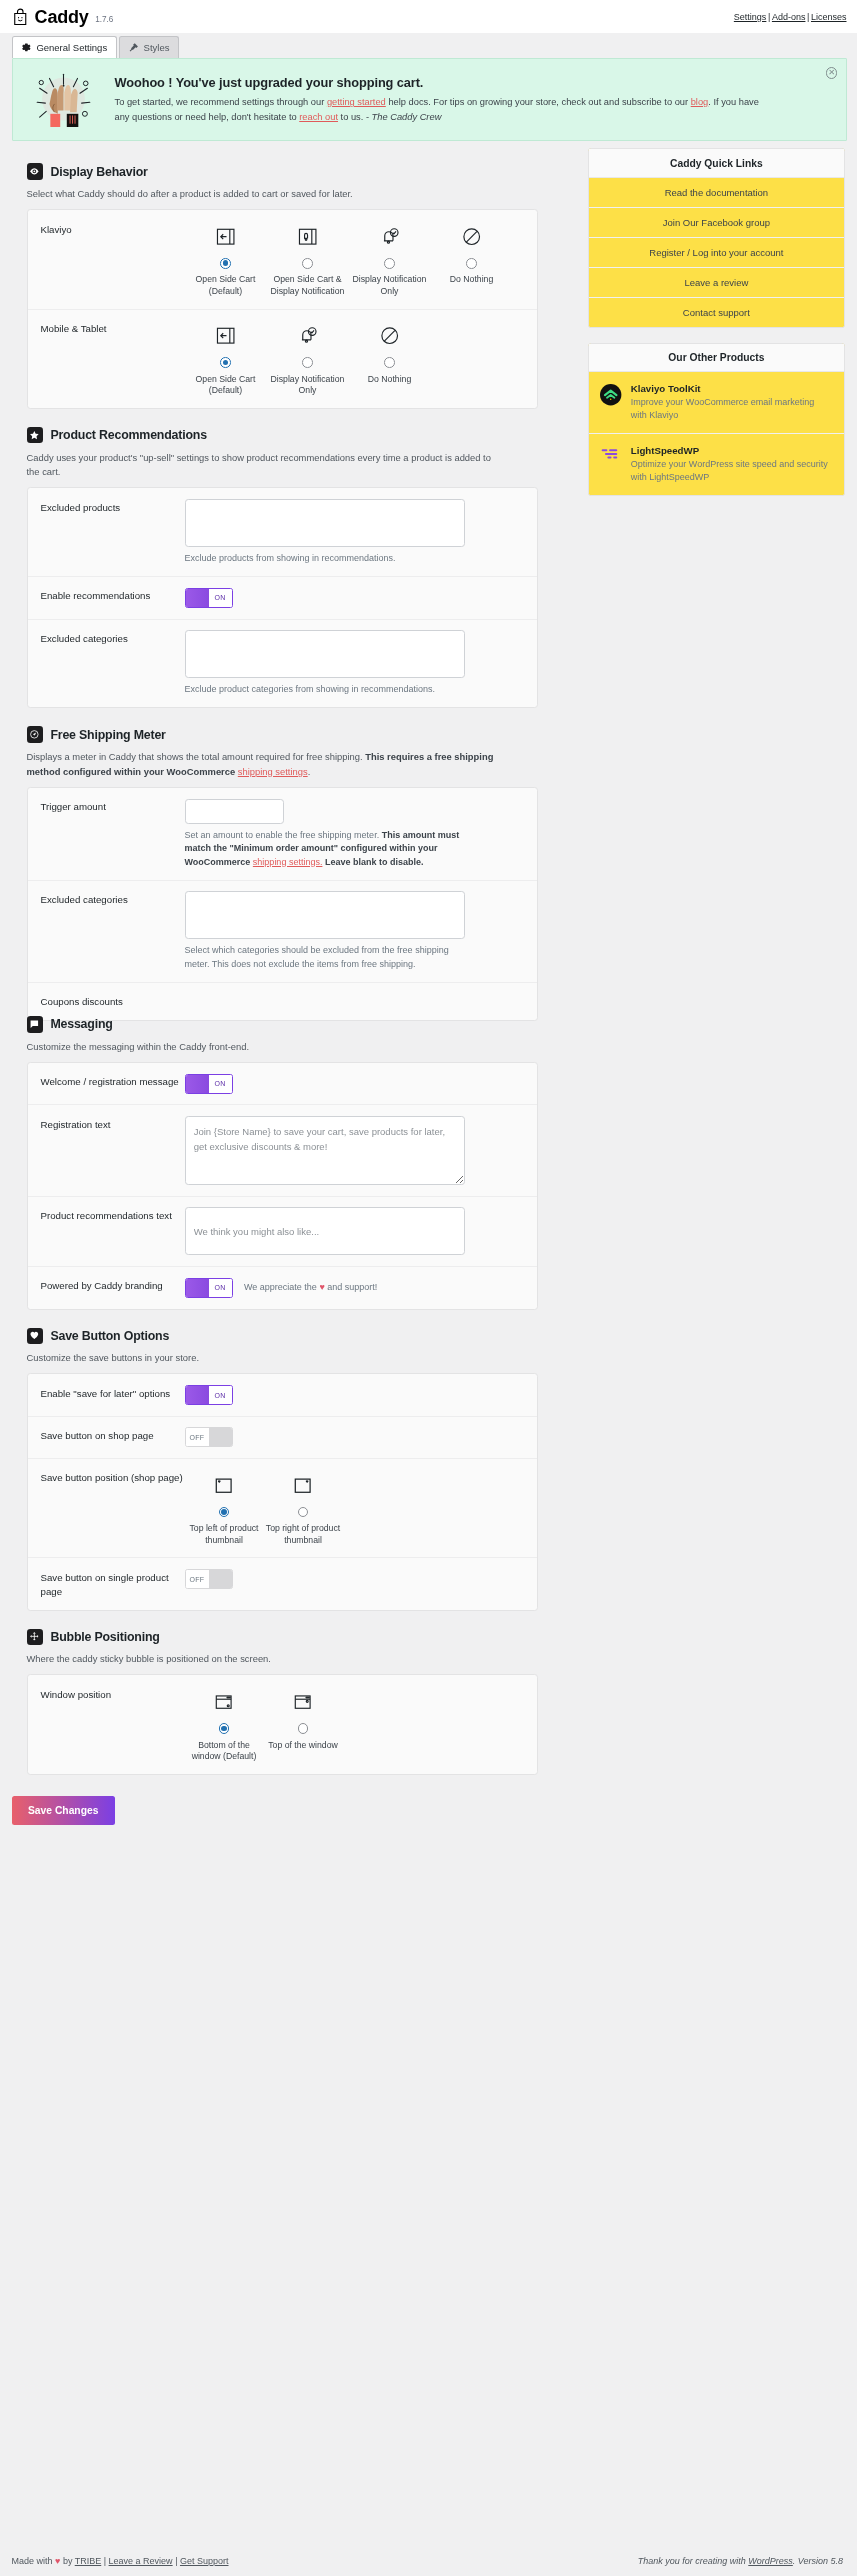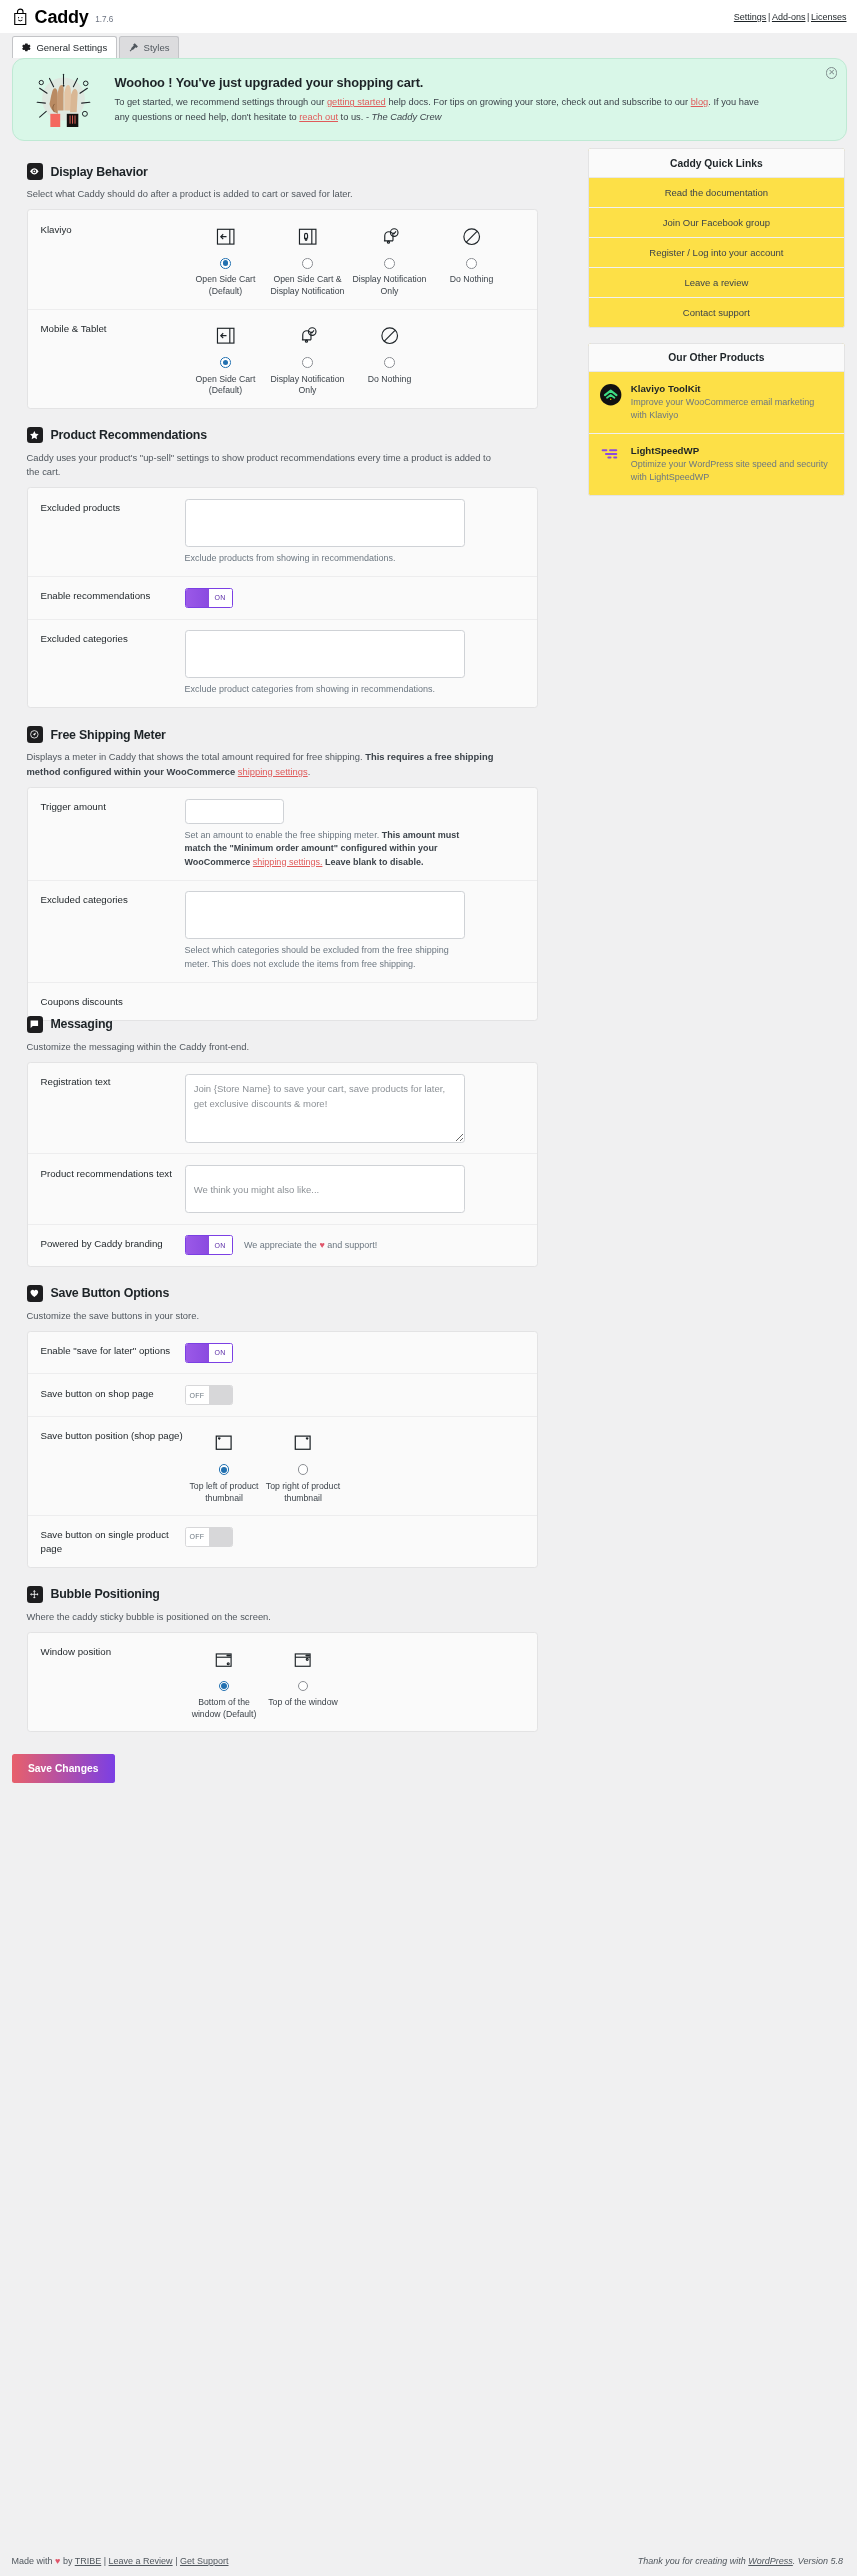--- a/index.html
+++ b/index.html
@@ -42,21 +42,21 @@
   
   .wrap { padding:0 11.5px; }
   .cols { display:flex; gap:12.4px; align-items:flex-start; margin-top:7.4px; }
   .left-col { width:564px; flex:0 0 564px; }
   .right-col { width:257px; flex:0 0 257px; }
 
   
   .notice {
     position:relative;
     background:#d9f7e8; border:0.8px solid #bfe9d4;
-    border-radius:12px; padding:11.5px 25px 11.5px 11.5px;
+    border-radius:1px; padding:11.5px 25px 11.5px 11.5px;
     display:flex; gap:8.2px; align-items:center;
     min-height:76px;
   }
   .notice-art { width:79px; flex:0 0 79px; }
   .notice-body { flex:1; padding-left:3.3px; }
   .notice h2 { margin:0 0 5px 0; font-size:12.8px; font-weight:bold; color:#1d2327; letter-spacing:-0.1px; }
   .notice p { margin:0; font-size:9.3px; line-height:1.55; color:#3c434a; max-width:660px; }
   .notice p a { color:#e05a5a; text-decoration:underline; }
   .notice-dismiss {
     position:absolute; top:8.2px; right:8.2px;
@@ -446,20 +446,29 @@
           <div class="sec-icon">
             <svg width="10.7" height="10.7" viewBox="0 0 20 20" fill="#fff">
               <path d="M3 3h14v10H7l-4 4z"></path>
             </svg>
           </div>
           <div class="sec-title">Messaging</div>
         </div>
         <div class="sec-desc">Customize the messaging within the Caddy front-end.</div>
         <div class="panel">
           <div class="row">
+            <div class="row-label">Welcome / registration message</div>
+            <div class="row-field">
+              <div class="toggle on">
+                <div class="half knob"></div>
+                <div class="half lbl">ON</div>
+              </div>
+            </div>
+          </div>
+          <div class="row">
             <div class="row-label">Registration text</div>
             <div class="row-field">
               <textarea class="text-input" placeholder="Join {Store Name} to save your cart, save products for later, get exclusive discounts &amp; more!" style=""></textarea>
             </div>
           </div>
           <div class="row">
             <div class="row-label">Product recommendations text</div>
             <div class="row-field">
               <input class="text-input" type="text" placeholder="We think you might also like..." style="">
             </div>

